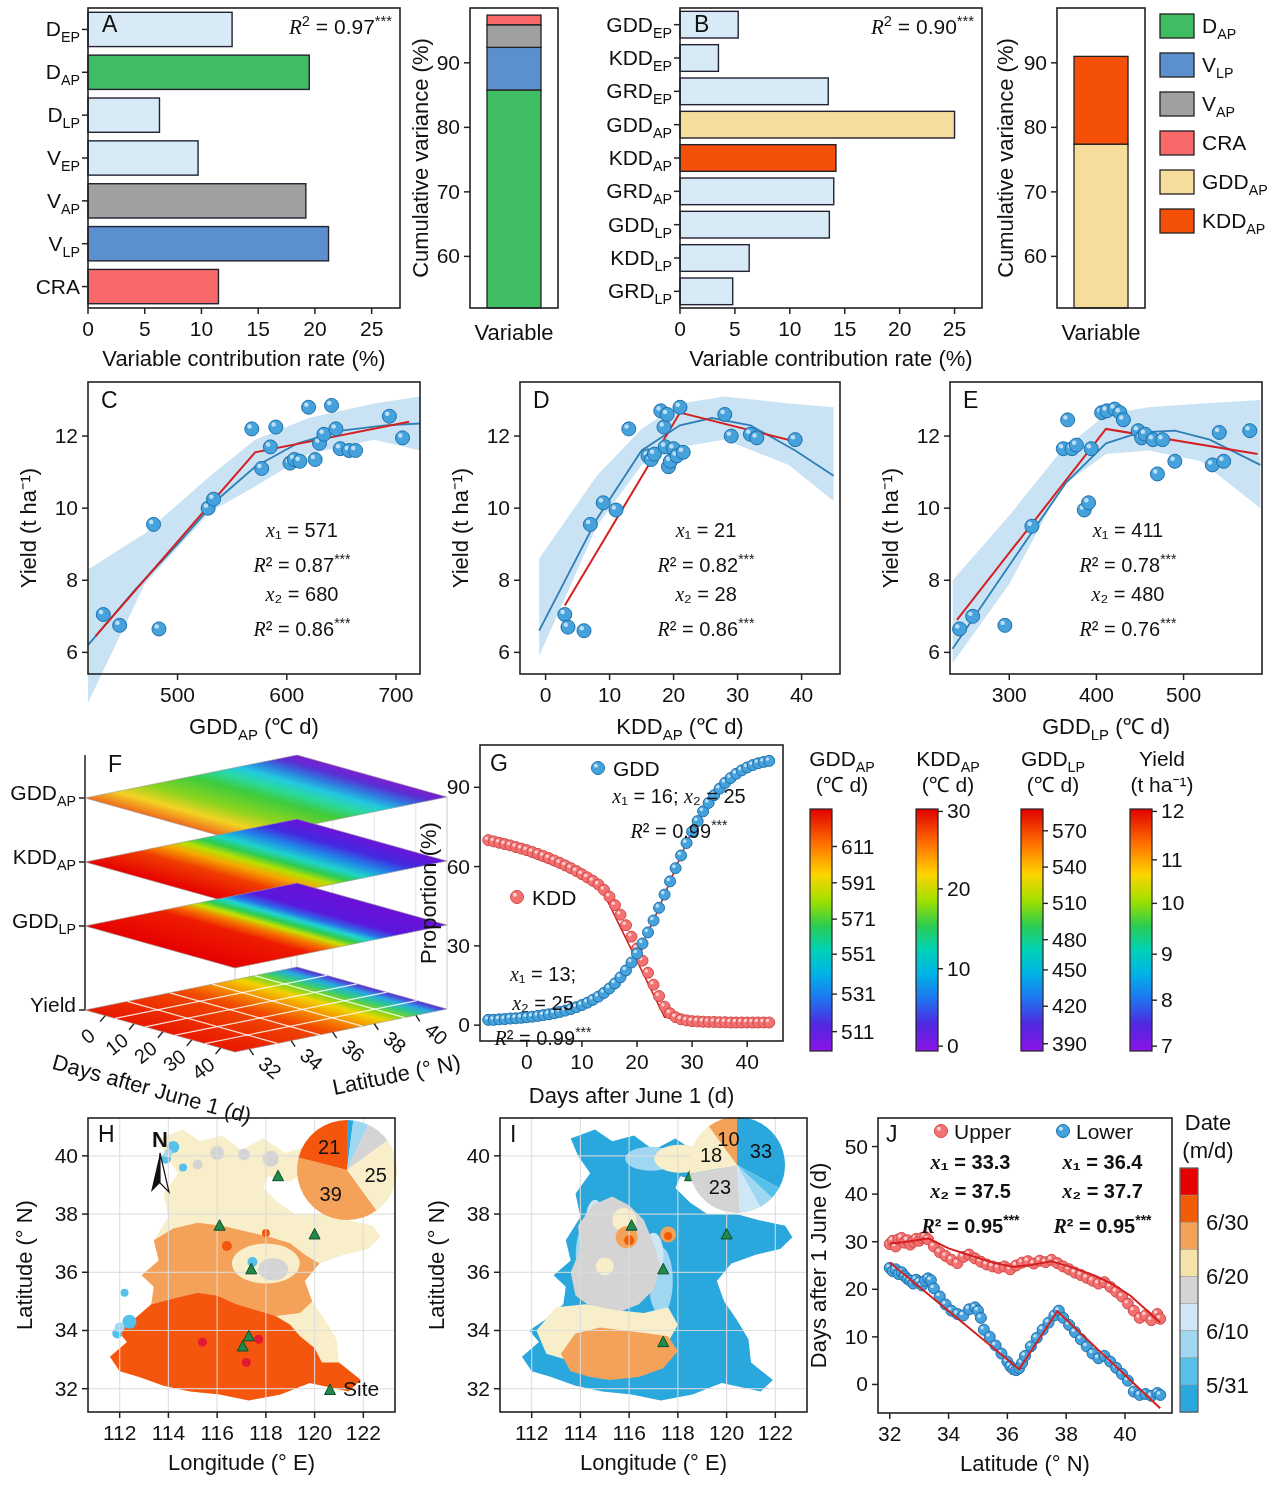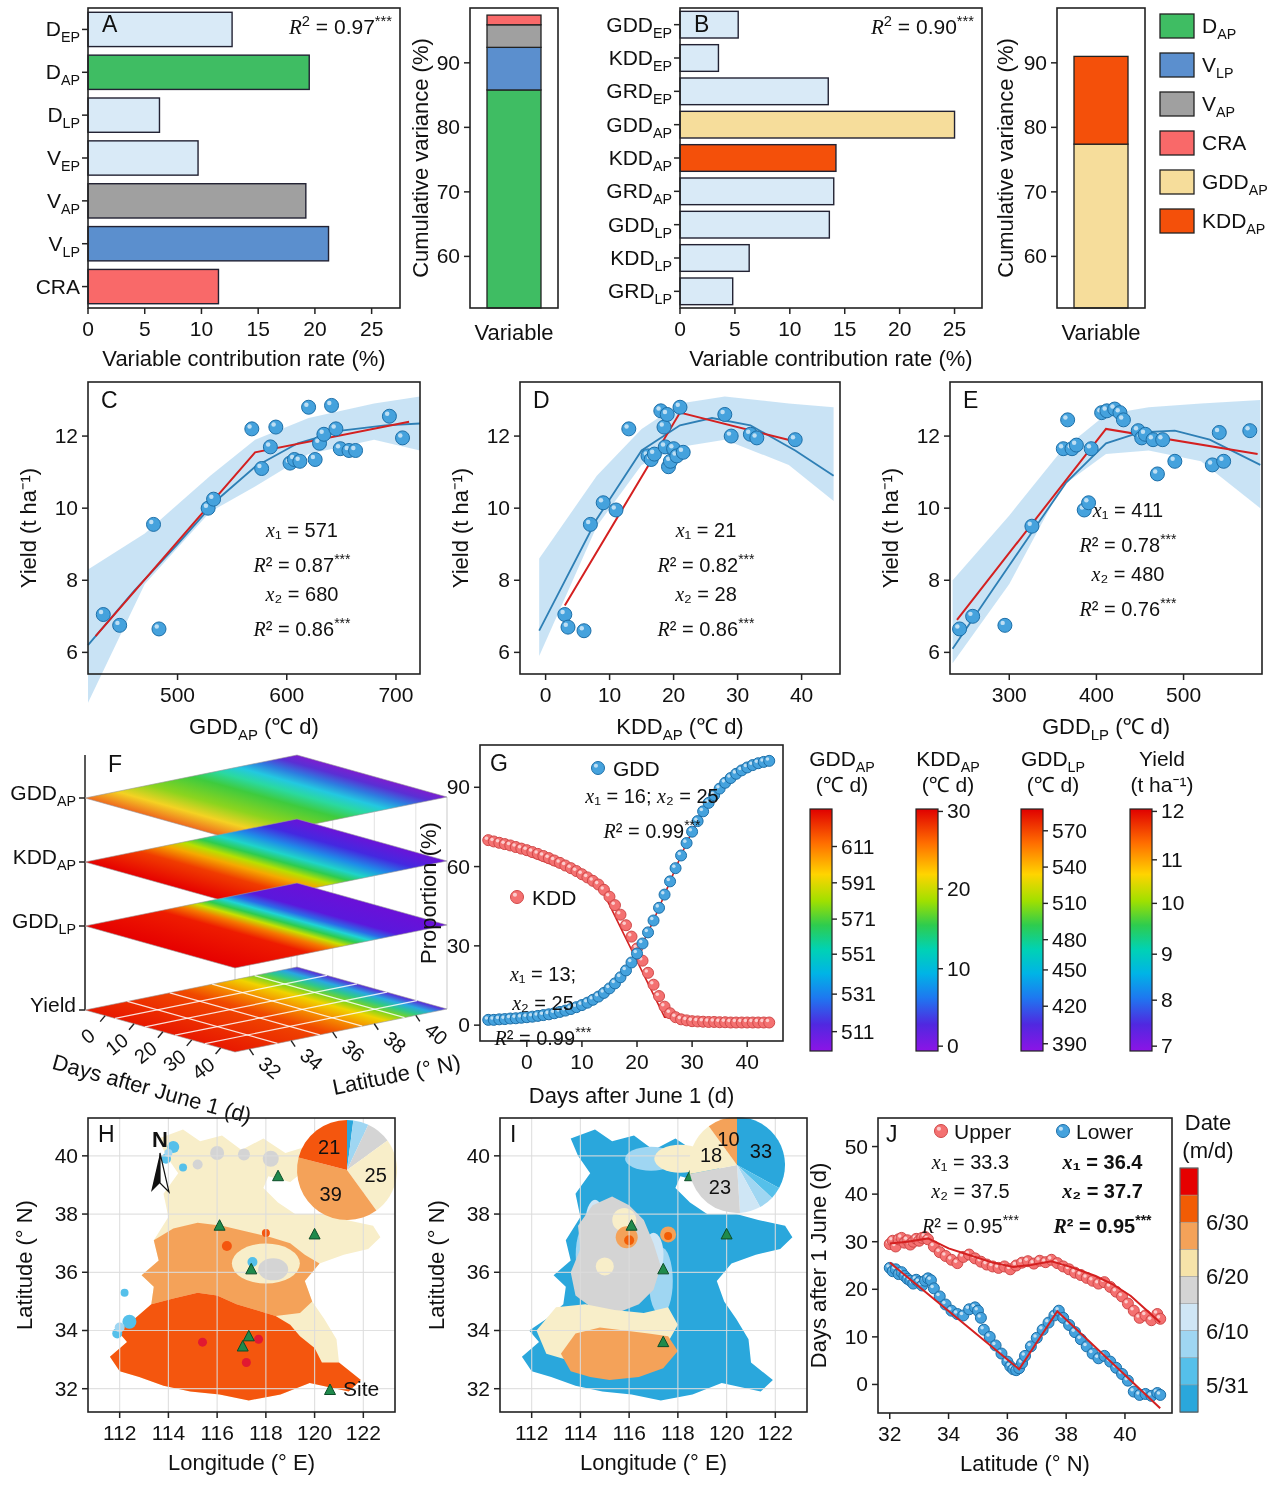--- a/index.html
+++ b/index.html
@@ -1222,19 +1222,19 @@
         <rect x="1180" y="1168" width="18" height="244" fill="none" stroke="#555" stroke-width="1"></rect>
         <text x="1206" y="1230.2222222222222" font-size="22" text-anchor="start" font-family="&quot;Liberation Sans&quot;,sans-serif">6/30</text>
         <text x="1206" y="1284.4444444444443" font-size="22" text-anchor="start" font-family="&quot;Liberation Sans&quot;,sans-serif">6/20</text>
         <text x="1206" y="1338.6666666666667" font-size="22" text-anchor="start" font-family="&quot;Liberation Sans&quot;,sans-serif">6/10</text>
         <text x="1206" y="1392.888888888889" font-size="22" text-anchor="start" font-family="&quot;Liberation Sans&quot;,sans-serif">5/31</text>
       </g>
     </svg>
   <div id="overlays">
       <div class="stats" style="left: 192px; top: 516px; width: 220px;"><i>x</i>₁ = 571<br><i>R</i>² = 0.87<sup>***</sup><br><i>x</i>₂ = 680<br><i>R</i>² = 0.86<sup>***</sup></div>
       <div class="stats" style="left: 596px; top: 516px; width: 220px;"><i>x</i>₁ = 21<br><i>R</i>² = 0.82<sup>***</sup><br><i>x</i>₂ = 28<br><i>R</i>² = 0.86<sup>***</sup></div>
-      <div class="stats" style="left: 1018px; top: 496px; width: 220px;"><i>x</i>₁ = 411<br><i>R</i>² = 0.78<sup>***</sup><br><i>x</i>₂ = 480<br><i>R</i>² = 0.76<sup>***</sup></div>
-      <div class="stats" style="left: 542px; top: 782px; width: 220px;"><i>x</i>₁ = 16; <i>x</i>₂ = 25<br><i>R</i>² = 0.99<sup>***</sup></div>
+      <div class="stats" style="left: 1018px; top: 516px; width: 220px;"><i>x</i>₁ = 411<br><i>R</i>² = 0.78<sup>***</sup><br><i>x</i>₂ = 480<br><i>R</i>² = 0.76<sup>***</sup></div>
+      <div class="stats" style="left: 569px; top: 782px; width: 220px;"><i>x</i>₁ = 16; <i>x</i>₂ = 25<br><i>R</i>² = 0.99<sup>***</sup></div>
       <div class="stats" style="left: 468px; top: 960px; width: 150px;"><i>x</i>₁ = 13;<br><i>x</i>₂ = 25<br><i>R</i>² = 0.99<sup>***</sup></div>
-      <div class="stats" style="left: 898px; top: 1148px; width: 145px;"><i>x</i>₁ = 33.3<br><i>x</i>₂ = 37.5<br><i>R</i>² = 0.95<sup>***</sup></div>
+      <div class="stats" style="left: 898px; top: 1148px; width: 145px; font-weight: bold;"><i>x</i>₁ = 33.3<br><i>x</i>₂ = 37.5<br><i>R</i>² = 0.95<sup>***</sup></div>
       <div class="stats" style="left: 1030px; top: 1148px; width: 145px; font-weight: bold;"><i>x</i>₁ = 36.4<br><i>x</i>₂ = 37.7<br><i>R</i>² = 0.95<sup>***</sup></div>
     </div>
 </div>
 
 </body></html>

